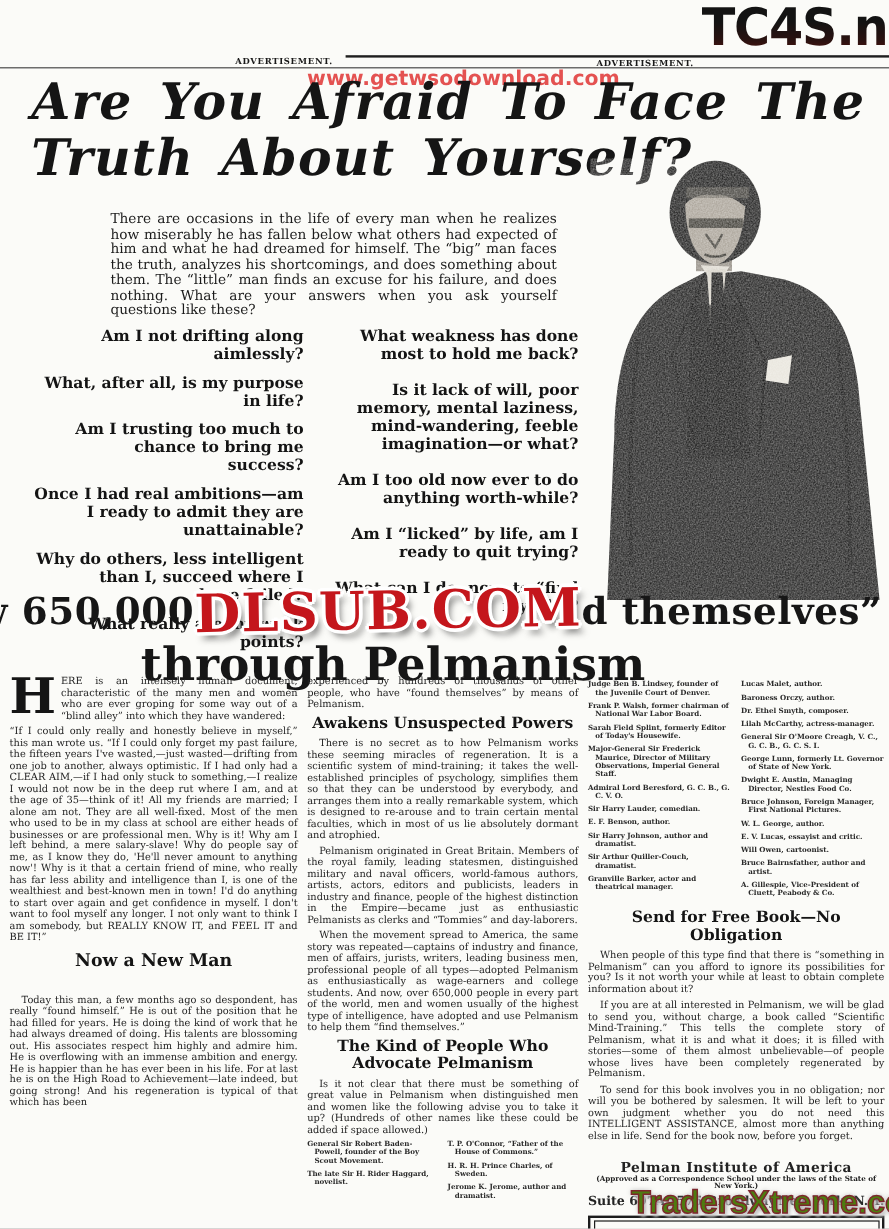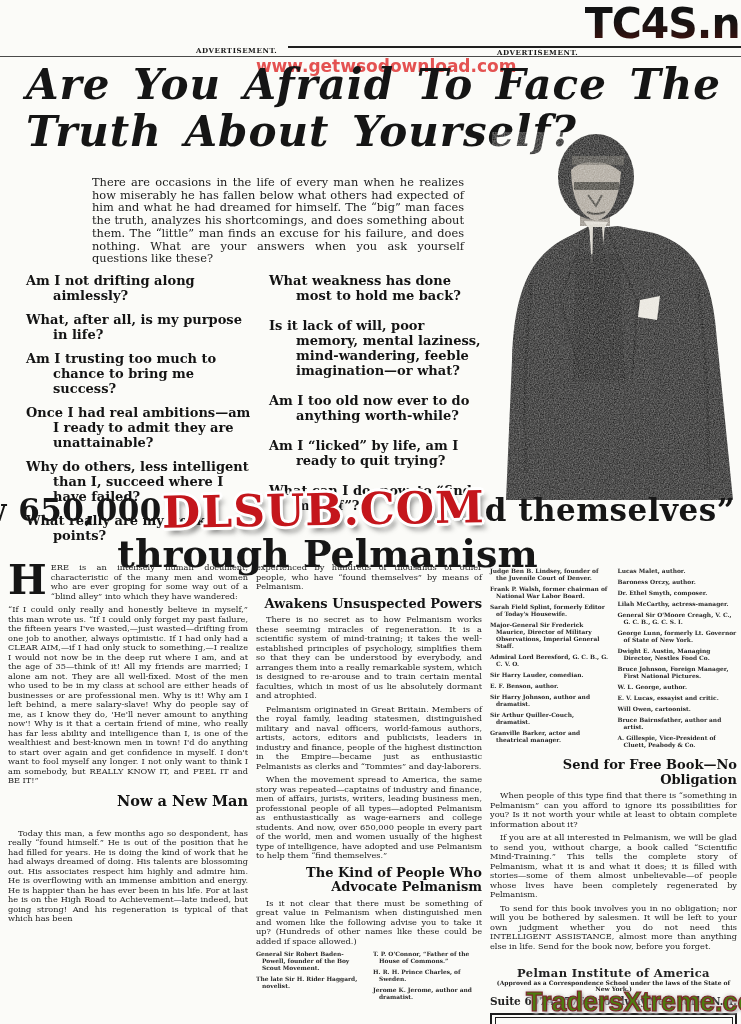--- a/index.html
+++ b/index.html
@@ -56,21 +56,21 @@
   
   .photo{position:absolute;top:132px;left:492px;width:249px;height:368px;}
   .photo svg{width:100%;height:100%;display:block;}
   
   .intro{
     position:absolute;top:176px;left:92px;width:372px;
     font-size:11.4px;line-height:12.7px;text-align:justify;color:#1b1b1b;
   }
   
   .questions{position:absolute;top:273px;left:26px;width:456px;display:flex;gap:16px;}
-  .qcol{font-weight:700;font-size:13px;line-height:15px;color:#141414;}
+  .qcol{font-weight:700;font-size:13px;line-height:15px;color:#141414;text-align:right;}
   .qcol.left{width:227px;}
   .qcol.right{width:213px;}
   .q{padding-left:27px;text-indent:-27px;margin:0 0 9px 0;}
   .qcol.right .q{margin-bottom:15px;}
   
   .midhead{position:absolute;top:484px;left:0;width:741px;}
   .midline1{
     display:flex;align-items:center;justify-content:flex-end;
     padding:0 6px 0 28px;font-weight:700;font-size:31px;color:#161616;
     letter-spacing:.5px;white-space:nowrap;
@@ -87,21 +87,21 @@
   .col2{width:226px;}
   .col3{width:247px;}
   .bodycols p{margin:0 0 4px 0;}
   .indent{text-indent:10px;}
   .dropcap{
     float:left;font-size:41px;line-height:33px;font-weight:700;color:#151515;
     margin:1px 4px 0 0;
   }
   .quoteblock{margin-left:26px;}
   .subhead{
-    text-align:right;font-weight:700;color:#141414;text-indent:0;
+    text-align:center;font-weight:700;color:#141414;text-indent:0;
   }
   .subhead.big{font-size:14.5px;line-height:16px;margin:7px 0 20px 0;}
   .subhead.med{font-size:13px;line-height:14.5px;margin:5px 0 4px 0;}
   
   .names{display:flex;gap:8px;font-size:5.9px;line-height:7px;font-weight:700;
     text-align:left;color:#2a2a2a;margin:4px 0 6px 0;}
   .names .ncol{flex:1;}
   .nm{padding-left:6px;text-indent:-6px;margin:0 0 1.5px 0;}
   
   .inst-name{text-align:center;font-weight:700;font-size:11.5px;margin:18px 0 1px 0;letter-spacing:.4px;}

